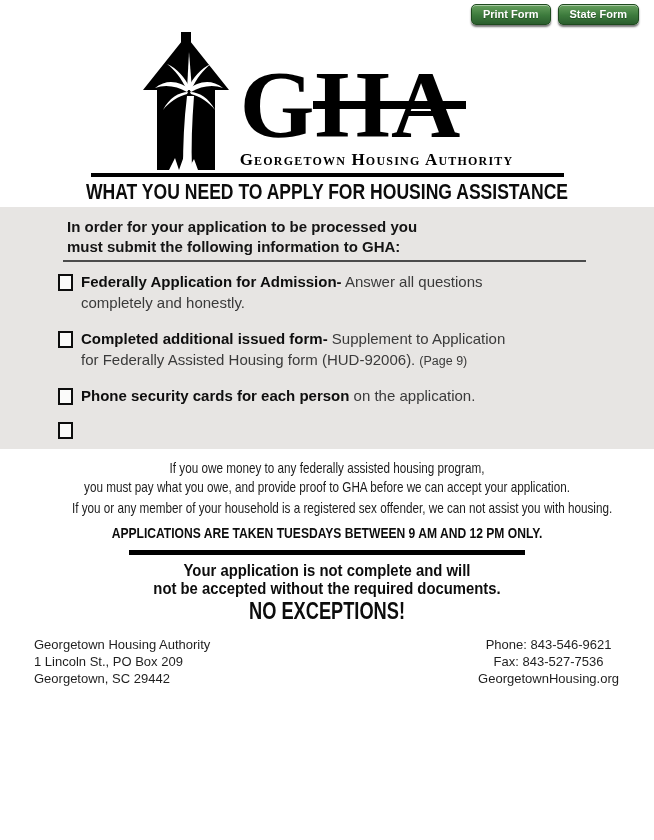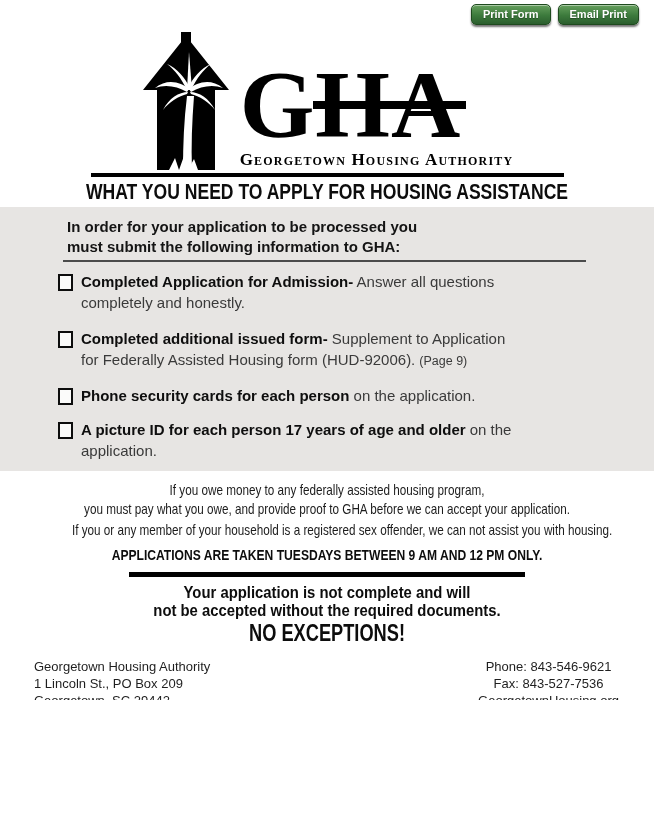--- a/index.html
+++ b/index.html
@@ -54,21 +54,21 @@
   .footer-left{white-space:pre-line;text-align:left;}
   .footer-right{white-space:pre-line;text-align:center;}
 </style>
 </head>
 <body>
 
 <div class="page">
 
   <div class="buttons-bar">
     <button class="form-btn">Print Form</button>
-    <button class="form-btn">Email Print</button>
+    <button class="form-btn">State Form</button>
   </div>
 
   <div class="logo-row">
     <svg class="logo-icon" viewBox="0 0 90 138" aria-hidden="true">
       <rect x="40" y="0" width="10" height="16" fill="#000"></rect>
       <polygon points="45,4 88,58 74,58 74,138 16,138 16,58 2,58" fill="#000"></polygon>
       <path d="M42,138 C42,112 43,88 46,64 L53,64 C51,90 50,114 51,138 Z" fill="#fff"></path>
       <path d="M46,58 L48,20 L51,58 Z" fill="#fff"></path>
       <path d="M46,58 C40,46 34,38 26,32 C36,36 44,46 49,56 Z" fill="#fff"></path>
       <path d="M50,58 C56,46 62,38 70,32 C60,36 52,46 47,56 Z" fill="#fff"></path>
@@ -88,36 +88,34 @@
 
   <h1 class="page-title narrow" style="margin-bottom:0;">WHAT YOU NEED TO APPLY FOR HOUSING ASSISTANCE</h1>
 
   <div class="gray-band">
     <div class="intro">In order for your application to be processed you
 must submit the following information to GHA:</div>
     <div class="intro-rule"></div>
     <ul class="checklist">
       <li class="check-item">
           <span class="box-icon"></span>
-          <p class="check-text" style="margin:0"><b>Completed Application for Admission-</b><span> Answer all questions
+          <p class="check-text" style="margin:0"><b>Federally Application for Admission-</b><span> Answer all questions
 completely and honestly.</span><span class="check-note"></span></p>
         </li>
       <li class="check-item">
           <span class="box-icon"></span>
           <p class="check-text" style="margin:0"><b>Completed additional issued form-</b><span> Supplement to Application
 for Federally Assisted Housing form (HUD-92006).</span><span class="check-note">(Page 9)</span></p>
         </li>
       <li class="check-item">
           <span class="box-icon"></span>
           <p class="check-text" style="margin:0"><b>Phone security cards for each person</b><span> on the application.</span></p>
         </li>
       <li class="check-item" style="margin-bottom:0">
           <span class="box-icon"></span>
-          <p class="check-text" style="margin:0"><b>A picture ID for each person 17 years of age and older</b><span> on the
-application.</span></p>
         </li>
     </ul>
   </div>
 
   <div class="notice-owe narrow">If you owe money to any federally assisted housing program,
 you must pay what you owe, and provide proof to GHA before we can accept your application.</div>
   <div class="notice-offender narrow">If you or any member of your household is a registered sex offender, we can not assist you with housing.</div>
   <div class="notice-schedule narrow">APPLICATIONS ARE TAKEN TUESDAYS BETWEEN 9 AM AND 12 PM ONLY.</div>
 
   <div class="divider"></div>

